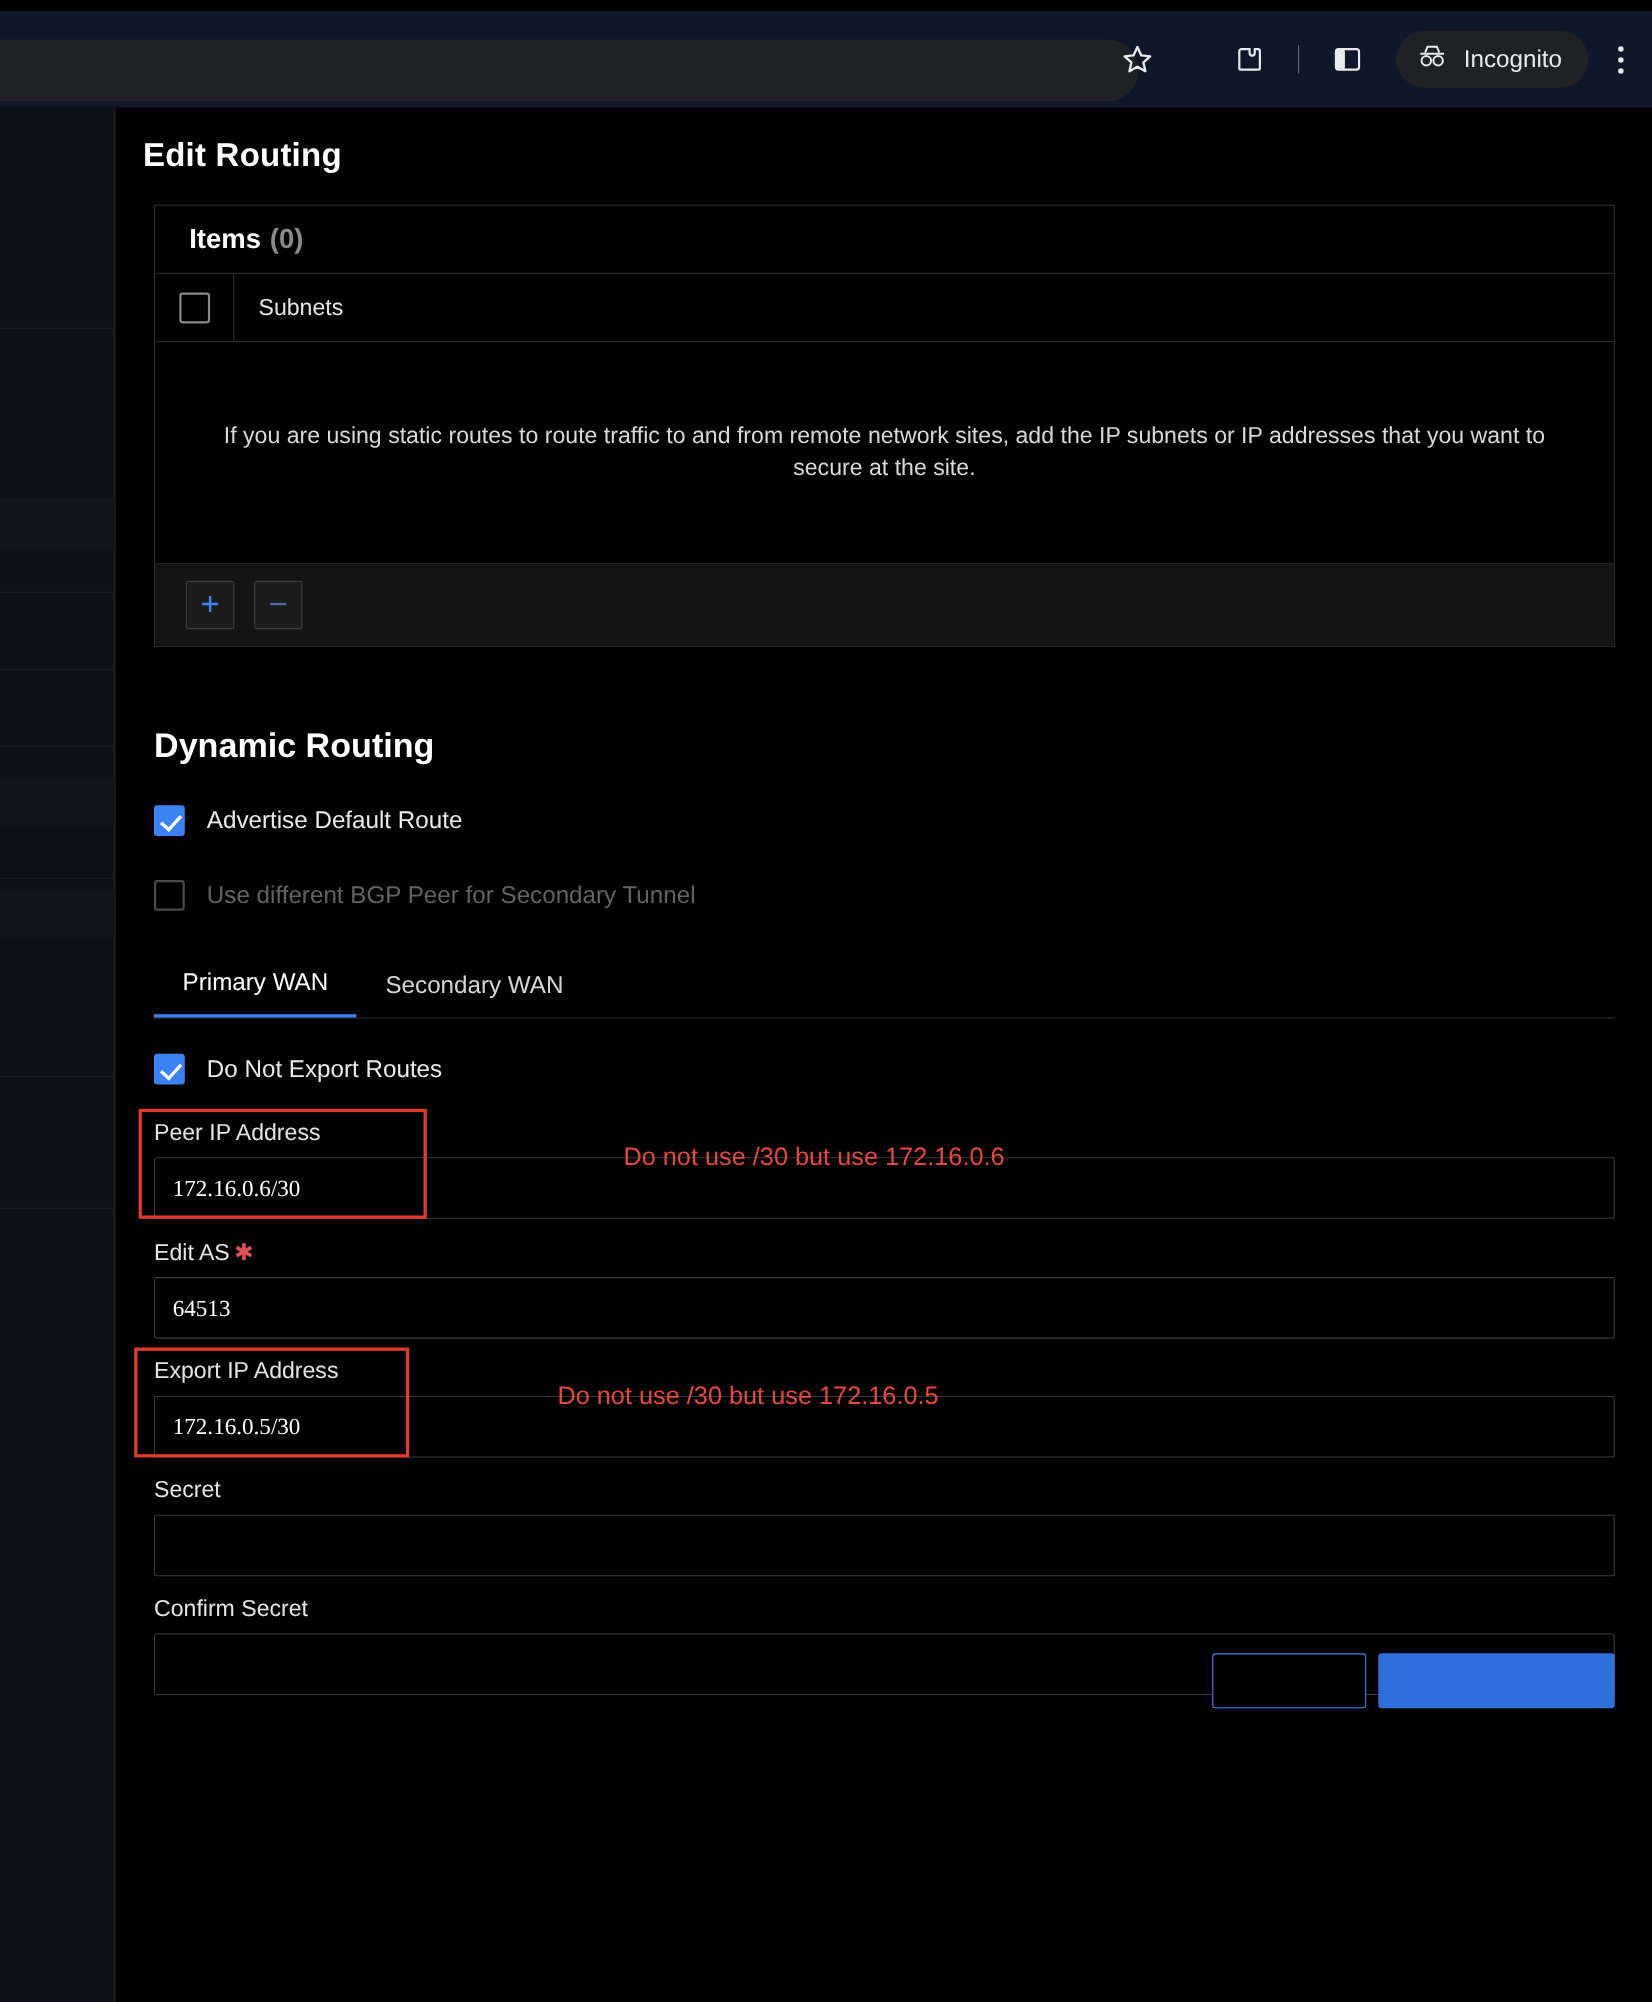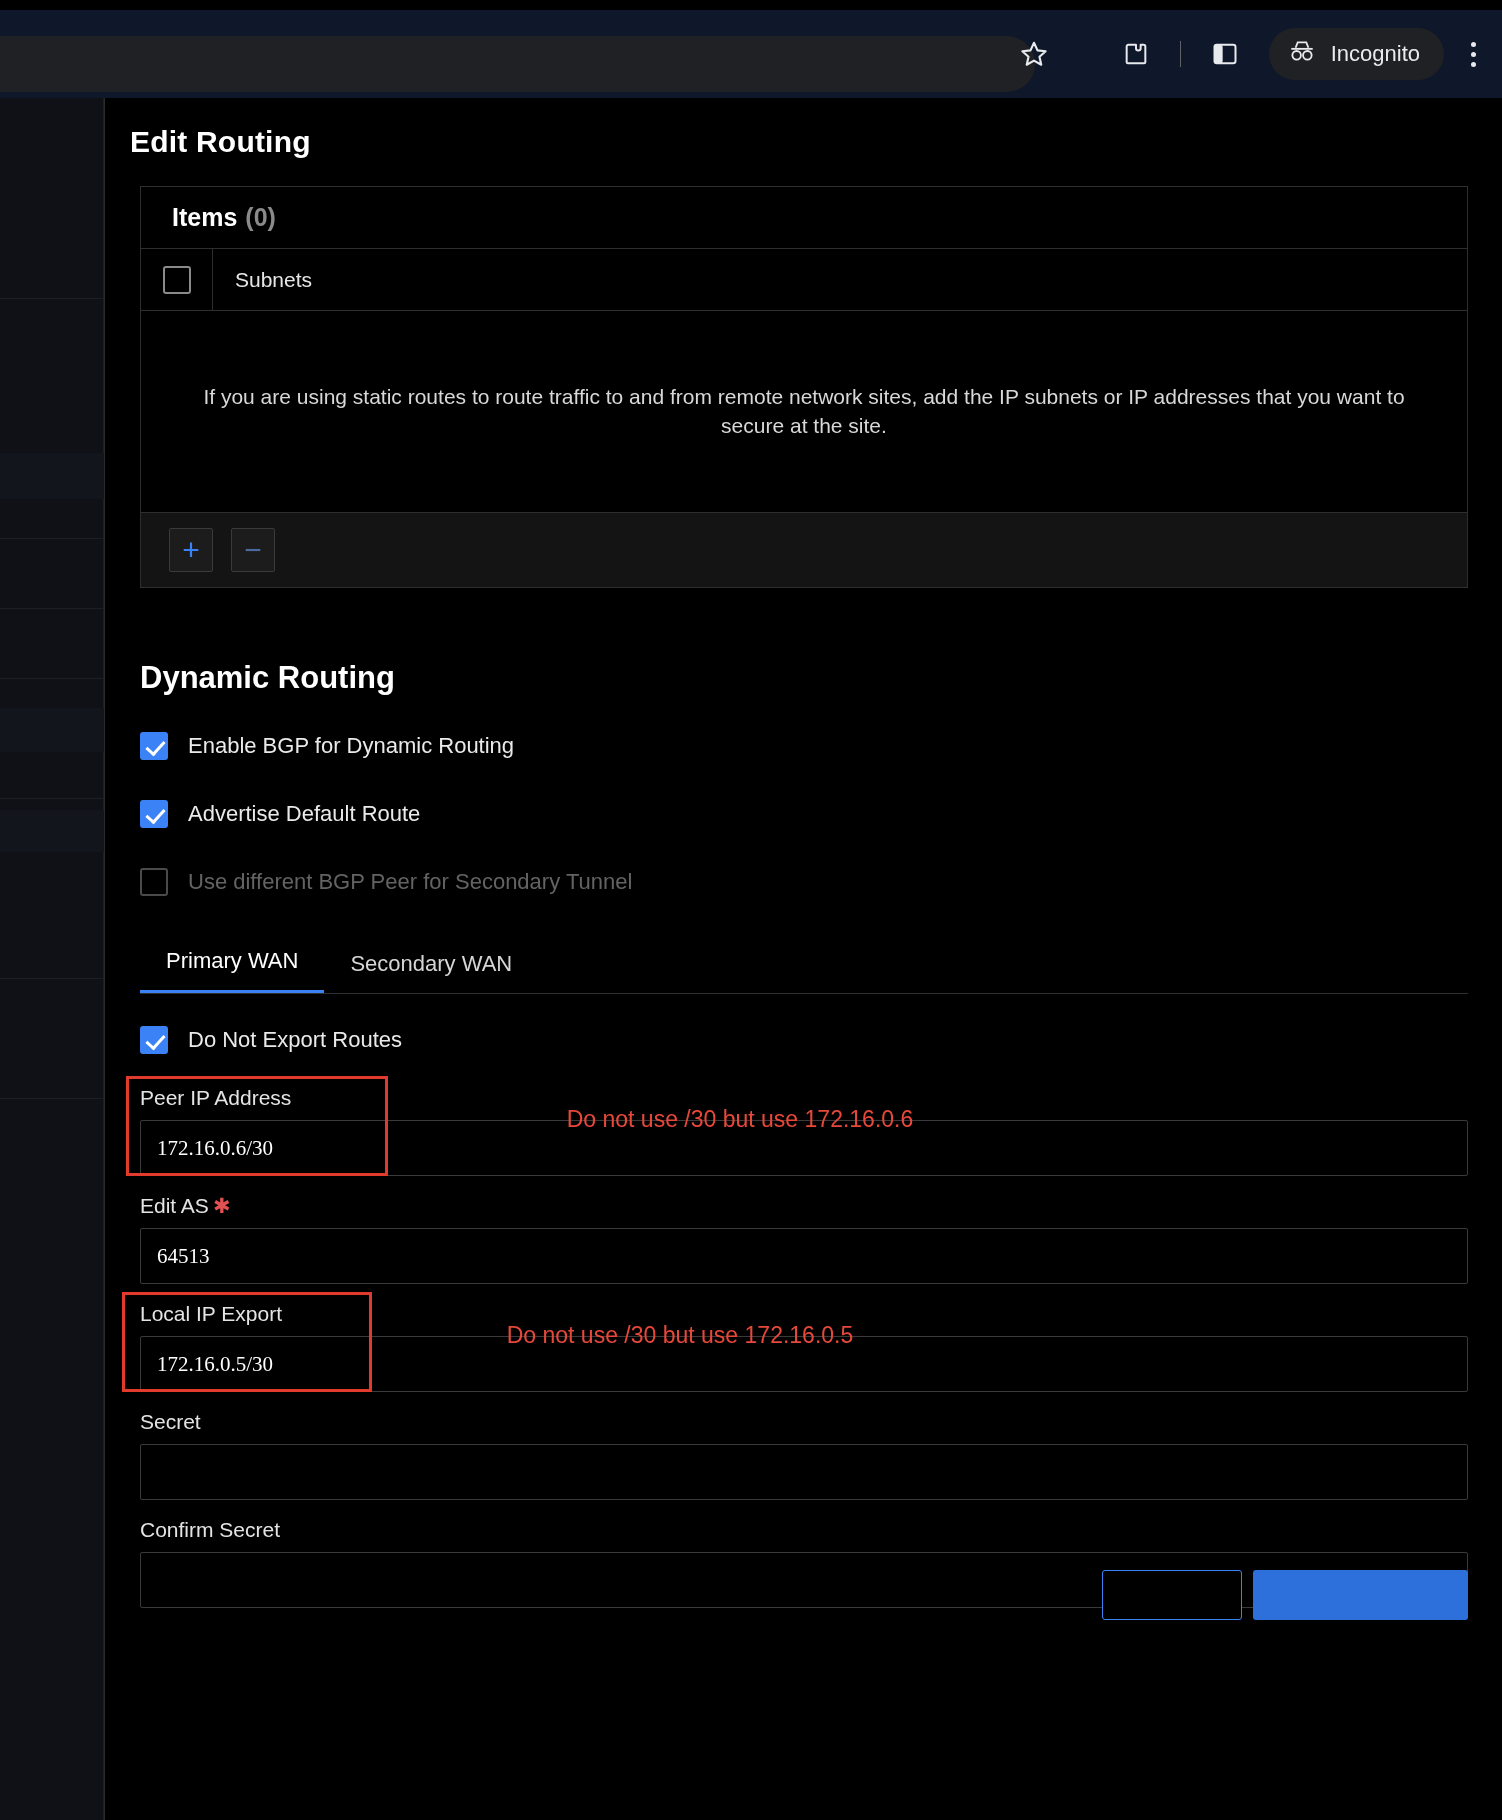--- a/index.html
+++ b/index.html
@@ -431,24 +431,20 @@
         <p>If you are using static routes to route traffic to and from remote network sites, add the IP subnets or IP addresses that you want to secure at the site.</p>
       </div>
       <div class="items-foot">
         <div class="sq-btn">+</div>
         <div class="sq-btn dim">−</div>
       </div>
     </div>
 
     <div class="section-title">Dynamic Routing</div>
 
-    <div class="cb-row">
-      <span class="cb checked"></span>
-      <span class="txt">Enable BGP for Dynamic Routing</span>
-    </div>
 
 
     <div class="cb-row">
       <span class="cb checked"></span>
       <span class="txt">Advertise Default Route</span>
     </div>
 
     <div class="cb-row">
       <span class="cb disabled"></span>
       <span class="txt disabled">Use different BGP Peer for Secondary Tunnel</span>
@@ -470,21 +466,21 @@
       <div class="highlight-box" style="left:-14px; top:-10px; width:262px; height:100px;"></div>
       <div class="annot" style="left:390px; top:18px;">Do not use /30 but use 172.16.0.6</div>
     </div>
 
     <div class="field">
       <label class="field-label"><span>Edit AS</span><span class="req">✱</span></label>
       <input class="field-input" value="64513" style="">
     </div>
 
     <div class="field">
-      <label class="field-label">Local IP Export</label>
+      <label class="field-label">Export IP Address</label>
       <input class="field-input" value="172.16.0.5/30" style="">
       <div class="highlight-box" style="left:-18px; top:-10px; width:250px; height:100px;"></div>
       <div class="annot" style="left:330px; top:18px;">Do not use /30 but use 172.16.0.5</div>
     </div>
 
     <div class="field">
       <label class="field-label">Secret</label>
       <input class="field-input" value="" style="">
     </div>
 

